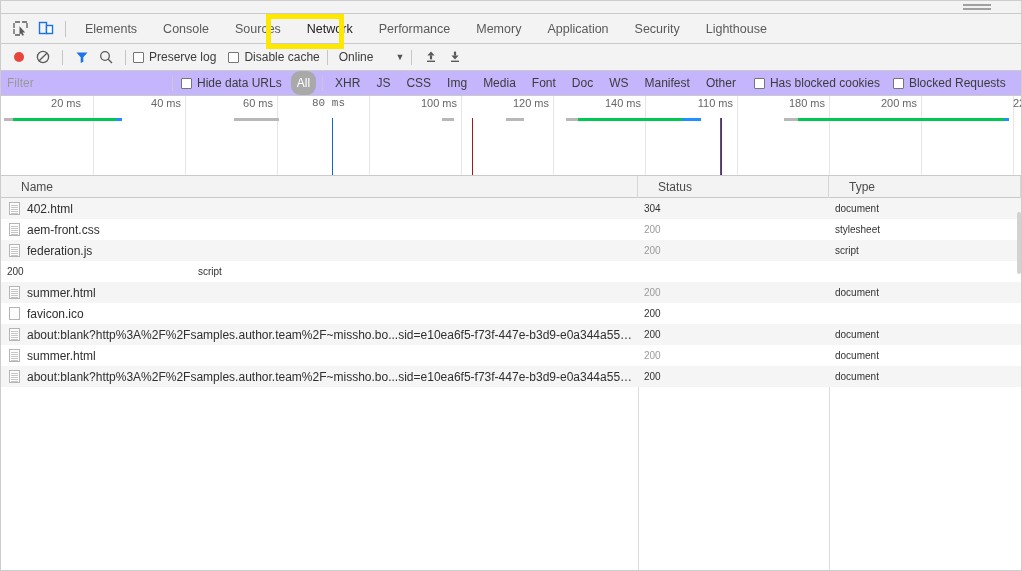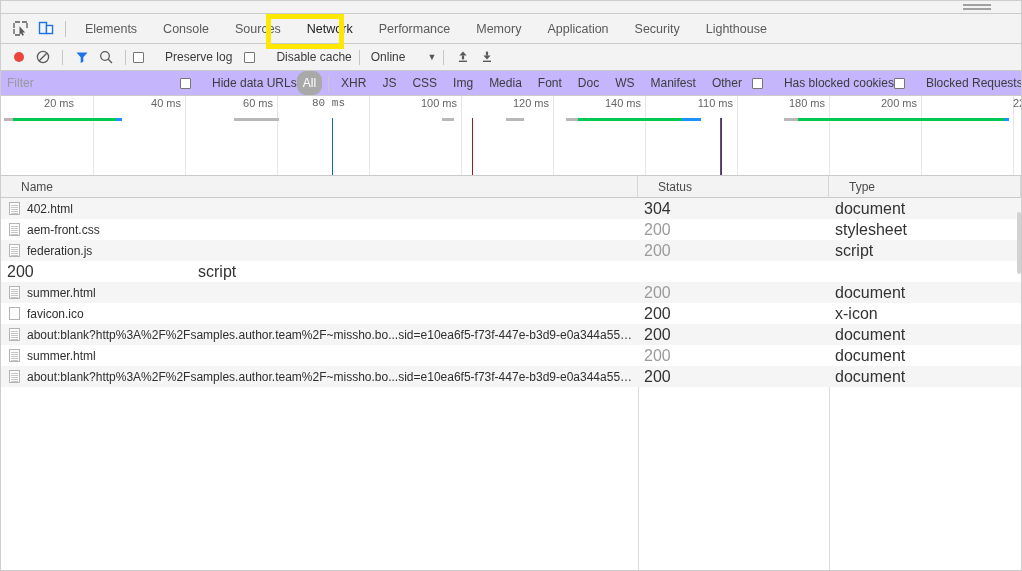--- a/index.html
+++ b/index.html
@@ -122,21 +122,20 @@
     background: #c6c6c6;
     margin: 0 7px;
   }
   .chk {
     display: inline-flex;
     align-items: center;
     cursor: pointer;
     white-space: nowrap;
     color: #3c3c3c;
     font-size: 12px;
-    gap: 16px;
   }
   .chk .box {
     width: 11px;
     height: 11px;
     border: 1px solid #767676;
     background: #fff;
     border-radius: 1px;
     margin-right: 5px;
     box-sizing: border-box;
     flex: none;
@@ -273,21 +272,21 @@
     display: flex;
     height: 21px;
     align-items: center;
     box-sizing: border-box;
   }
   .row.odd  { background: #f5f5f5; }
   .row.even { background: #ffffff; }
   .cell {
     height: 21px;
     line-height: 21px;
-    font-size: 16px;
+    font-size: 10px;
     color: #333;
     padding-left: 6px;
     box-sizing: border-box;
     overflow: hidden;
     white-space: nowrap;
     text-overflow: ellipsis;
   }
   .cell.dim { color: #9b9b9b; }
   .namecell {
     display: flex;
@@ -477,21 +476,21 @@
     </label>
     <span style="display:inline-block;width:13px"></span>
     <label class="chk">
       <span class="box"></span>
       <span>Blocked Requests</span>
     </label>
   </div>
 
   <div class="overview" id="overview">
       <div class="tick" style="left: 92px;"></div>
-      <div class="tick-label" style="left: 77px;">20 ms</div>
+      <div class="tick-label" style="left: 84px;">20 ms</div>
       <div class="tick" style="left: 184px;"></div>
       <div class="tick-label" style="left: 184px;">40 ms</div>
       <div class="tick" style="left: 276px;"></div>
       <div class="tick-label" style="left: 276px;">60 ms</div>
       <div class="tick" style="left: 368px;"></div>
       <div class="tick-label" style="left: 348px; font-family: Liberation Mono, monospace;">80 ms</div>
       <div class="tick" style="left: 460px;"></div>
       <div class="tick-label" style="left: 460px;">100 ms</div>
       <div class="tick" style="left: 552px;"></div>
       <div class="tick-label" style="left: 552px;">120 ms</div>
@@ -565,21 +564,20 @@
           </div>
           <div class="cell col-status dim">200</div>
           <div class="cell col-type">document</div>
         </div>
         <div class="row even">
           <div class="namecell">
             <span class="fileicon"></span>
             <span class="namelabel">favicon.ico</span>
           </div>
           <div class="cell col-status">200</div>
-          <div class="cell col-type">x-icon</div>
         </div>
         <div class="row odd">
           <div class="namecell">
             <span class="fileicon lines"></span>
             <span class="namelabel">about:blank?http%3A%2F%2Fsamples.author.team%2F~missho.bo...sid=e10ea6f5-f73f-447e-b3d9-e0a344a554e58opts..</span>
           </div>
           <div class="cell col-status">200</div>
           <div class="cell col-type">document</div>
         </div>
         <div class="row even">

